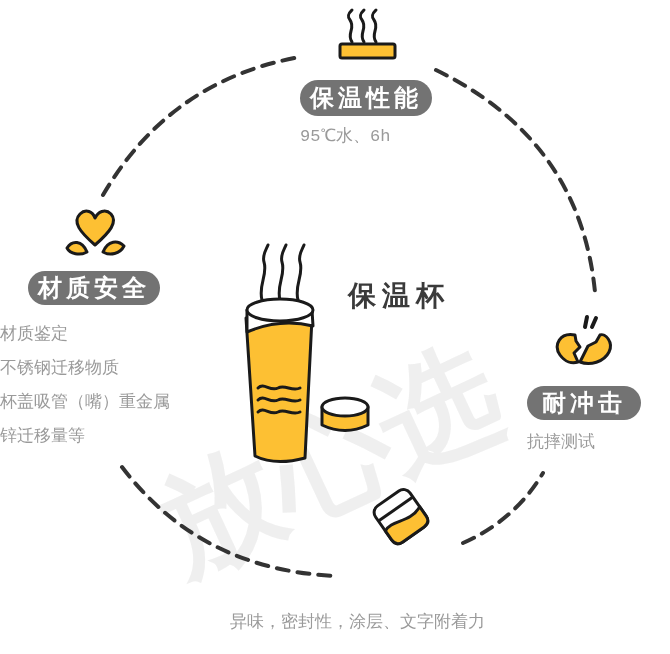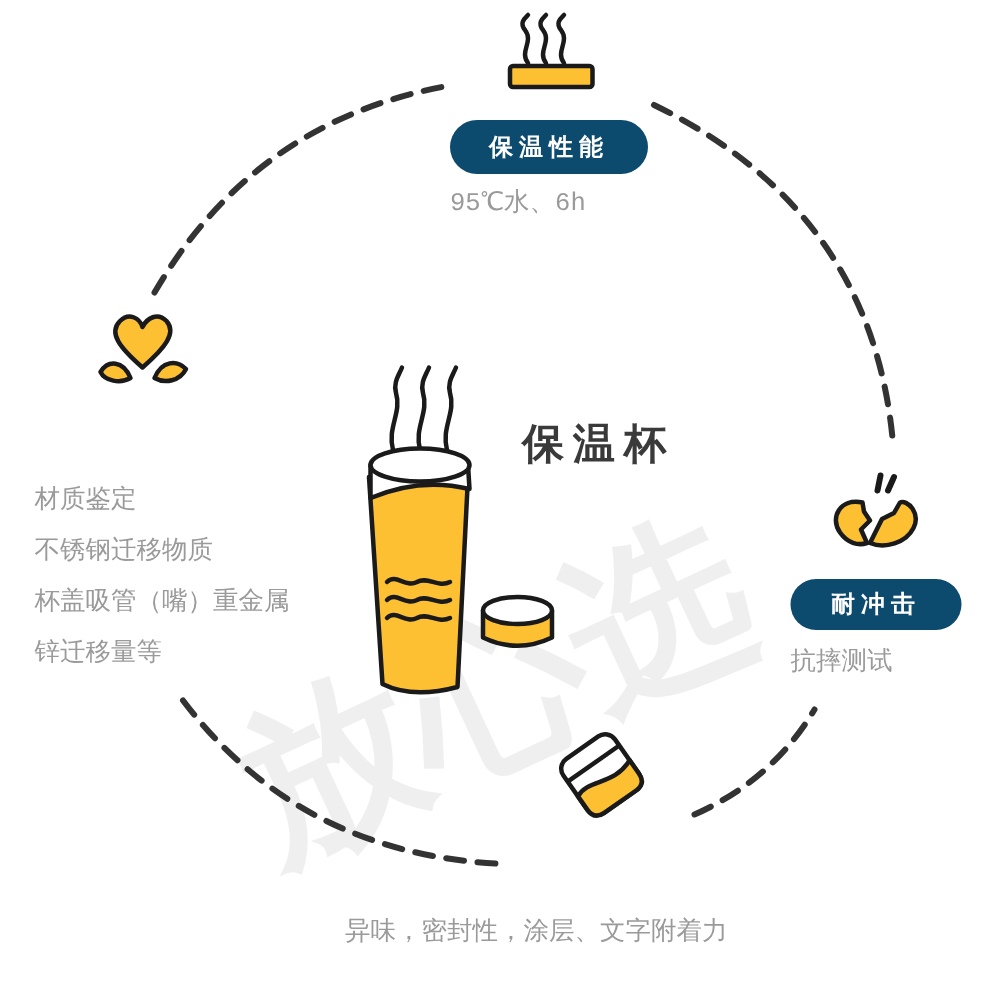--- a/index.html
+++ b/index.html
@@ -4,40 +4,40 @@
   <style>
     * { margin: 0; padding: 0; box-sizing: border-box; }
     html, body { width: 670px; height: 654px; background: #ffffff; overflow: hidden; }
     body { position: relative; font-family: "DejaVu Sans", "Liberation Sans", sans-serif; }
 
     .canvas { position: absolute; left: 0; top: 0; width: 670px; height: 654px; }
     svg.layer { position: absolute; left: 0; top: 0; }
 
     .pill {
       position: absolute;
-      background: #0c4a6e;
+      background: #737373;
       color: #ffffff;
       border-radius: 18px;
-      font-size: 16px;
+      font-size: 24px;
       font-weight: bold;
       letter-spacing: 4px;
       display: flex; align-items: center; justify-content: center;
       height: 34px;
       font-family: "DejaVu Sans", sans-serif;
     }
     .desc {
       position: absolute;
       color: #9a9a9a;
       font-size: 17px;
       text-align: left;
       line-height: 26px;
       font-family: Liberation Mono, monospace;
       white-space: nowrap;
     }
-    .desc.left { line-height: 34px; margin-left: 23px; }
+    .desc.left { line-height: 34px; }
     .center-title {
       position: absolute;
       color: #3a3a3a;
       font-size: 28px;
       font-weight: bold;
       letter-spacing: 6px;
       line-height: 48px;
       font-family: "DejaVu Sans", sans-serif;
     }
     .watermark {
@@ -121,20 +121,21 @@
 
   <div class="center-title" style="left:348px; top:272px;">
     <div>保温杯</div>
   </div>
 
   <div class="pill" style="left:300px; top:80px; width:132px; height:36px;">保温性能</div>
   <div class="desc" style="left:300px; top:124px; width:132px;">
     <div>95℃水、6h</div>
   </div>
 
+  <div class="pill" style="left:28px; top:271px; width:132px;">材质安全</div>
   <div class="desc left" style="left:0px; top:318px; width:200px;">
     <div>材质鉴定</div>
     <div>不锈钢迁移物质</div>
     <div>杯盖吸管（嘴）重金属</div>
     <div>锌迁移量等</div>
   </div>
 
   <div class="pill" style="left:527px; top:386px; width:114px;">耐冲击</div>
   <div class="desc" style="left:527px; top:430px; width:114px;">
     <div>抗摔测试</div>

